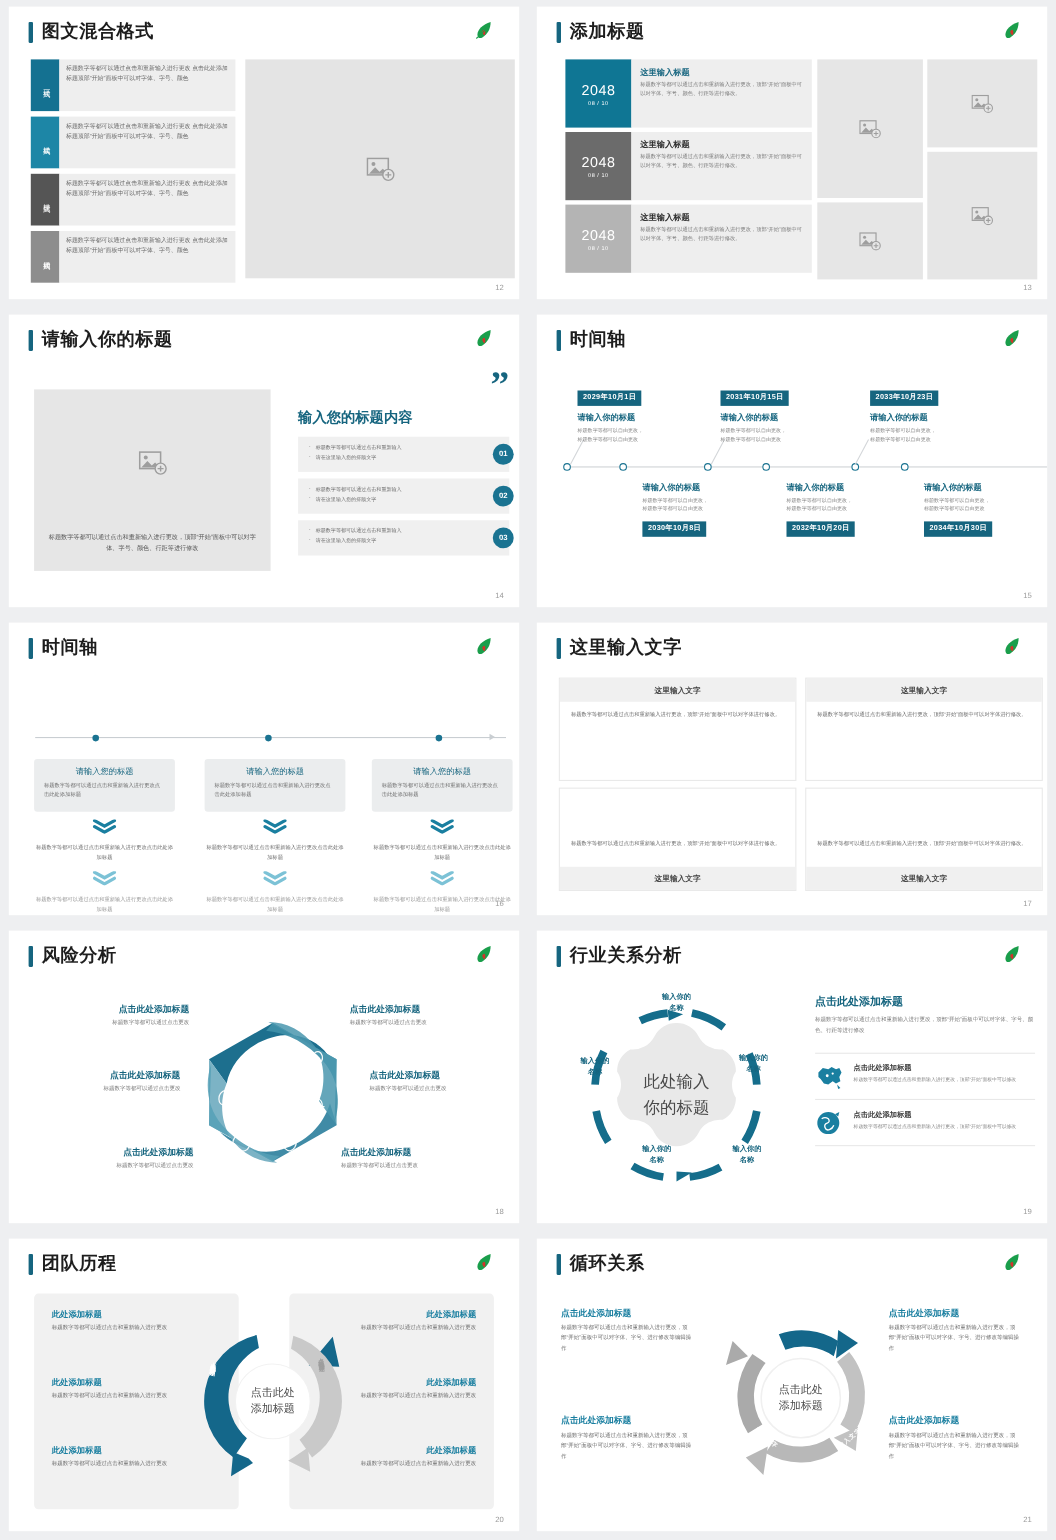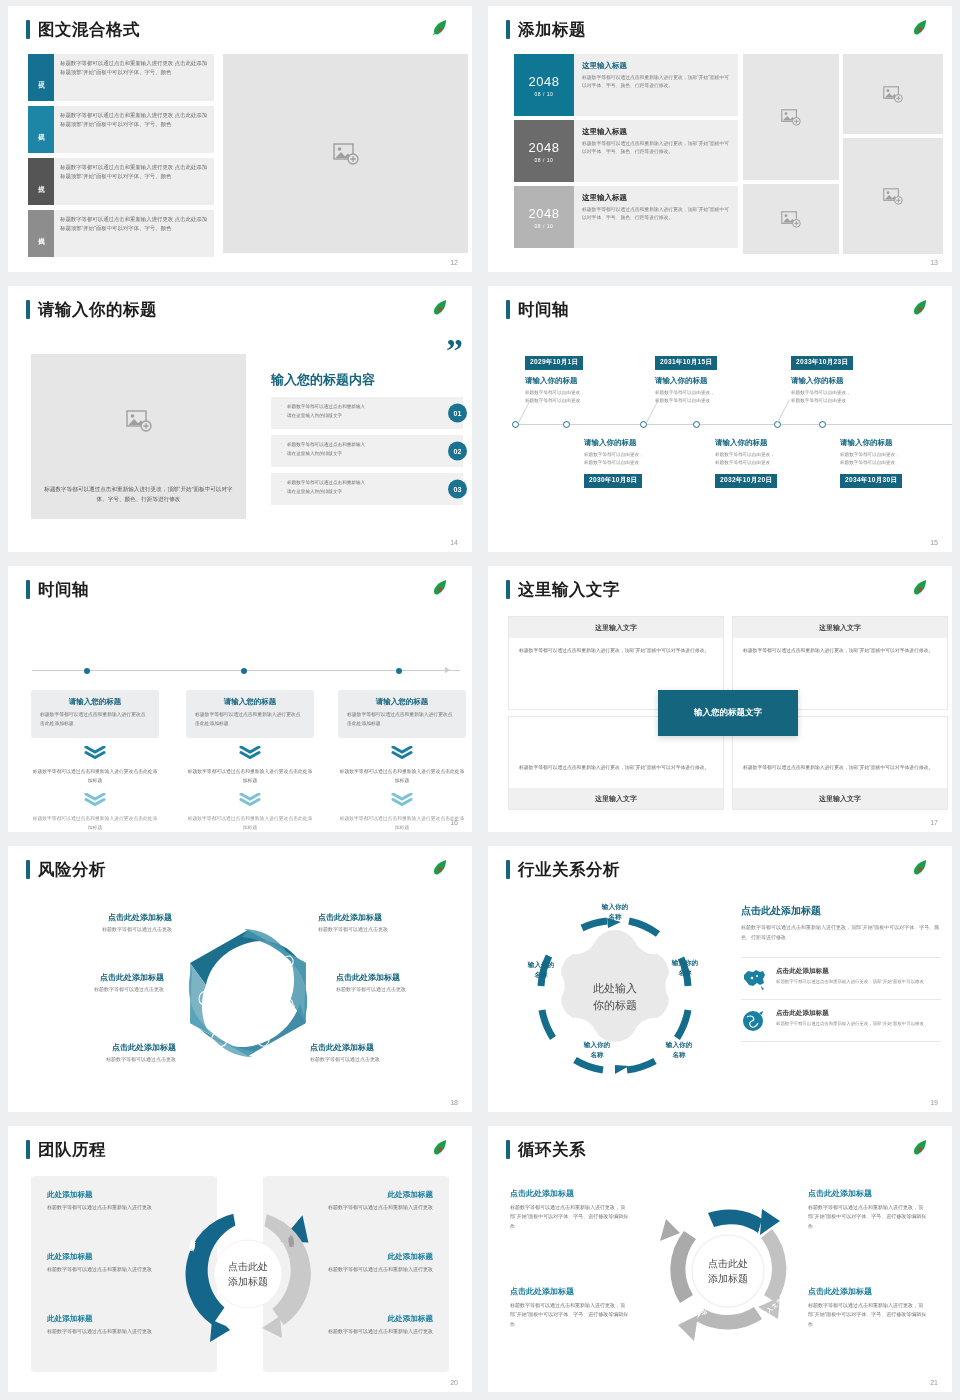--- a/index.html
+++ b/index.html
@@ -76,40 +76,40 @@
   .s15-t { font-size:7.5px; font-weight:bold; color:#16657f; margin:6px 0 3px 0; }
   .s15-p { font-size:4.6px; line-height:1.85; color:#8a8a8a; }
   .s15-diag { position:absolute; width:1px; height:26px; background:#d3d6d9; }
 
   
   .s16-line { position:absolute; left:24px; top:104px; width:428px; height:1px; background:#c9ced2; }
   .s16-dot { position:absolute; width:6px; height:6px; border-radius:50%; background:#1a7391; top:101.5px; }
   .s16-arrow { position:absolute; right:22px; top:101px; width:0;height:0;border-left:5px solid #c9ced2;border-top:3px solid transparent;border-bottom:3px solid transparent; }
   .s16-col { position:absolute; width:128px; top:124px; }
   .s16-box { background:#ebedee; border-radius:3px; padding:7px 9px 9px 9px; }
-  .s16-box h4 { font-size:7.5px; font-weight:bold; color:#16657f; text-align:center; margin-bottom:4px; }
+  .s16-box h4 { font-size:7.5px; font-weight:normal; color:#16657f; text-align:center; margin-bottom:4px; }
   .s16-box p { font-size:4.8px; line-height:1.85; color:#707070; }
   .s16-chev { text-align:center; margin:7px 0 5px 0; }
   .s16-p2 { font-size:4.8px; line-height:1.85; color:#707070; text-align:center; }
 
   
   .s17-wrap { position:absolute; left:20px; top:50px; width:440px; height:194px; }
   .s17-q { position:absolute; width:216px; height:94px; background:#fff; border:1px solid #e9e9e9; }
   .s17-hdr { background:#f0f0f0; height:21px; display:flex; align-items:center; justify-content:center; font-size:7px; font-weight:bold; color:#444; }
   .s17-txt { padding:8px 10px; font-size:4.8px; line-height:1.9; color:#6b6b6b; }
   .s17-center { position:absolute; left:50%; top:50%; transform:translate(-50%,-50%); width:140px; height:46px; background:#15657f; color:#fff; display:flex; align-items:center; justify-content:center; font-size:8.5px; font-weight:bold; box-shadow:0 2px 6px rgba(0,0,0,.18); }
 
   
   .s18-lbl { position:absolute; width:128px; }
   .s18-lbl h4 { font-size:8px; font-weight:bold; color:#16657f; margin-bottom:3px; }
   .s18-lbl p { font-size:5px; color:#7a7a7a; }
 
   
   .s19-gear { position:absolute; left:22px; top:52px; width:210px; height:196px; }
-  .s19-ctr { position:absolute; left:50%; top:50%; transform:translate(-50%,-50%); text-align:center; font-size:11px; color:#4a4a4a; line-height:1.5; }
+  .s19-ctr { position:absolute; left:50%; top:50%; transform:translate(-50%,-50%); text-align:center; font-size:15px; color:#4a4a4a; line-height:1.5; }
   .s19-node { position:absolute; text-align:center; font-size:6.6px; font-weight:bold; color:#16657f; line-height:1.45; width:50px; }
   .s19-right { position:absolute; left:253px; top:58px; width:200px; }
   .s19-right h3 { font-size:10px; font-weight:bold; color:#16657f; margin-bottom:5px; }
   .s19-right p.lead { font-size:5px; line-height:1.95; color:#7a7a7a; }
   .s19-item { display:flex; gap:9px; align-items:flex-start; border-bottom:1px solid #e8e8e8; padding:9px 0 8px 0; }
   .s19-item:first-of-type { border-top:1px solid #e8e8e8; margin-top:14px; }
   .s19-item h5 { font-size:6.6px; font-weight:bold; color:#3b3b3b; margin-bottom:2px; }
   .s19-item p { font-size:4.4px; line-height:1.85; color:#8b8b8b; }
 
   
@@ -472,21 +472,20 @@
       <div class="s17-txt">标题数字等都可以通过点击和重新输入进行更改，顶部“开始”面板中可以对字体进行修改。</div>
     </div>
     <div class="s17-q" style="left:0;bottom:0">
       <div class="s17-txt" style="padding-top:46px">标题数字等都可以通过点击和重新输入进行更改，顶部“开始”面板中可以对字体进行修改。</div>
       <div class="s17-hdr" style="position:absolute;left:0;right:0;bottom:0">这里输入文字</div>
     </div>
     <div class="s17-q" style="right:0;bottom:0">
       <div class="s17-txt" style="padding-top:46px">标题数字等都可以通过点击和重新输入进行更改，顶部“开始”面板中可以对字体进行修改。</div>
       <div class="s17-hdr" style="position:absolute;left:0;right:0;bottom:0">这里输入文字</div>
     </div>
-    <div class="s17-center">输入您的标题文字</div>
   </div>
   <div class="pnum">17</div>
 </div>
     </div>
 
 <div class="cell">
       <div class="slide">
   <div class="s-head">
     <div class="bar"></div>
     <div class="s-title">风险分析</div>

